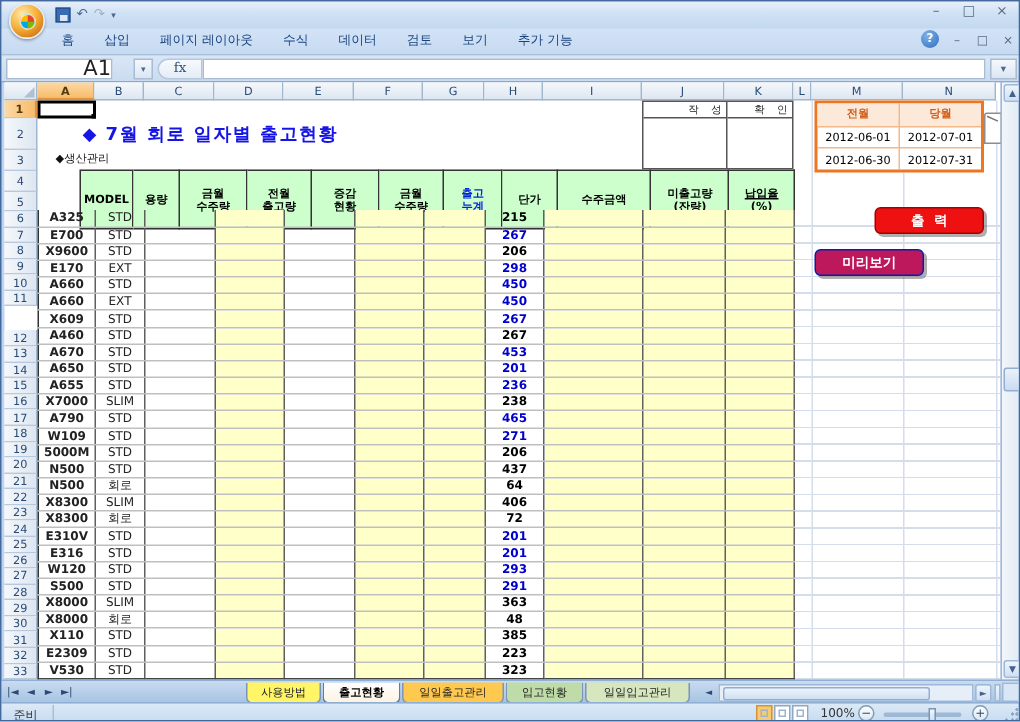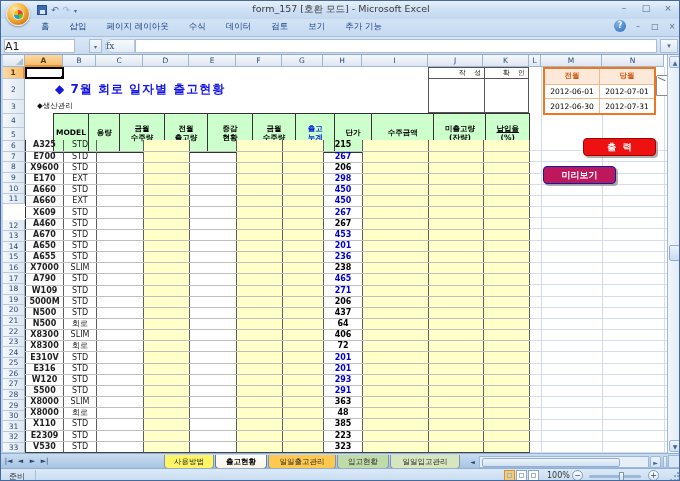--- a/index.html
+++ b/index.html
@@ -29,26 +29,26 @@
   .rtabs{position:absolute;left:30px;top:0;height:18px;display:flex;}
   .rtab{padding:2px 10px 0 10px;font-size:8.5px;color:#17417f;white-space:nowrap;}
   .ribbon-right{position:absolute;right:4px;top:1px;display:flex;align-items:center;gap:7px;}
   .helpicon{width:12px;height:12px;border-radius:50%;background:radial-gradient(circle at 35% 30%,#7fb2e8,#2f6cc0);
     color:#fff;font-size:8px;font-weight:bold;text-align:center;line-height:12px;}
   .minictl{font-size:8px;color:#5a6a80;width:10px;text-align:center;}
   
   .fbar{position:absolute;left:0;top:36px;width:680px;height:18px;
     background:linear-gradient(#d9e6f6,#cbdcf0);border-bottom:1px solid #8fa8c8;display:flex;align-items:center;}
   .namebox{position:absolute;left:3px;top:2px;width:71px;height:14px;background:#fff;
-    border:1px solid #a9bcd4;font-size:11px;color:#222;text-align:left;line-height:13px;}
+    border:1px solid #a9bcd4;font-size:14px;color:#222;text-align:right;line-height:13px;}
   .namedrop{position:absolute;left:88px;top:2px;width:13px;height:14px;background:linear-gradient(#f4f8fc,#dbe6f2);
     border:1px solid #a9bcd4;font-size:6px;color:#4c6document;color:#4c6a94;text-align:center;line-height:14px;}
   .fxpill{position:absolute;left:104px;top:2px;width:30px;height:14px;border-radius:7px 0 0 7px;
     background:linear-gradient(#f7fafd,#e3ecf6);border:1px solid #b6c7dc;
-    font-size:9px;font-family:"DejaVu Serif",serif;color:#33527e;text-align:left;line-height:13px;}
+    font-size:9px;font-family:"DejaVu Serif",serif;color:#33527e;text-align:center;line-height:13px;}
   .finput{position:absolute;left:134px;top:2px;width:522px;height:14px;background:#fff;border:1px solid #a9bcd4;}
   .fexpand{position:absolute;right:3px;top:2px;width:18px;height:14px;background:linear-gradient(#f4f8fc,#dbe6f2);
     border:1px solid #a9bcd4;font-size:7px;color:#4c6a94;text-align:center;line-height:13px;}
   
   .sheetbg{position:absolute;left:2px;top:54px;width:664px;height:398px;background:#fff;}
   .cornercell{position:absolute;left:2px;top:54px;width:22px;height:12px;
     background:linear-gradient(#f5f8fb,#dde6f1);border-right:1px solid #9eb6ce;border-bottom:1px solid #9eb6ce;}
   .cornercell::after{content:"";position:absolute;right:1px;bottom:1px;border-left:7px solid transparent;border-bottom:7px solid #b0bfd1;}
   .colhdrs{position:absolute;left:24px;top:54px;height:12px;display:flex;}
   .chdr{height:12px;background:linear-gradient(#f5f8fb,#dde6f1);border-right:1px solid #9eb6ce;
@@ -159,21 +159,20 @@
   <div class="titlebar">
     <div class="orb">
         <div class="logo"></div>
       </div>
     <div class="qat">
       <span class="save"></span>
       <span>↶</span>
       <span style="color:#9fb0c6;">↷</span>
       <span style="font-size:6px;">▾</span>
     </div>
-    <div class="title-text">form_157  [호환 모드] - Microsoft Excel</div>
     <div class="winbtns">
       <span>–</span>
       <span>□</span>
       <span>×</span>
     </div>
   </div>
 
   <div class="ribbon">
     <div class="rtabs">
         <div class="rtab">홈</div>

